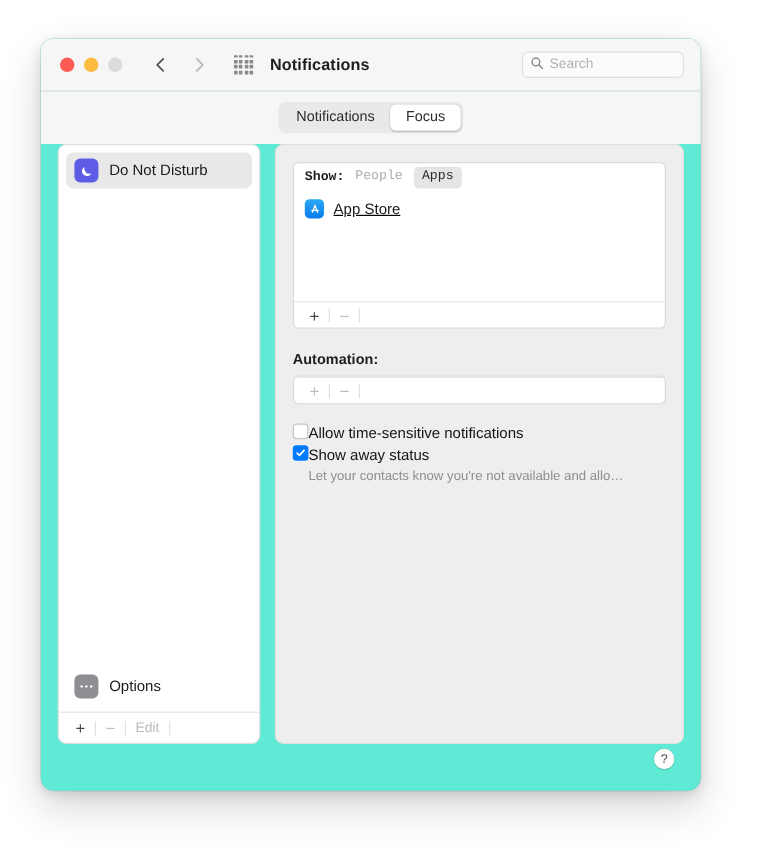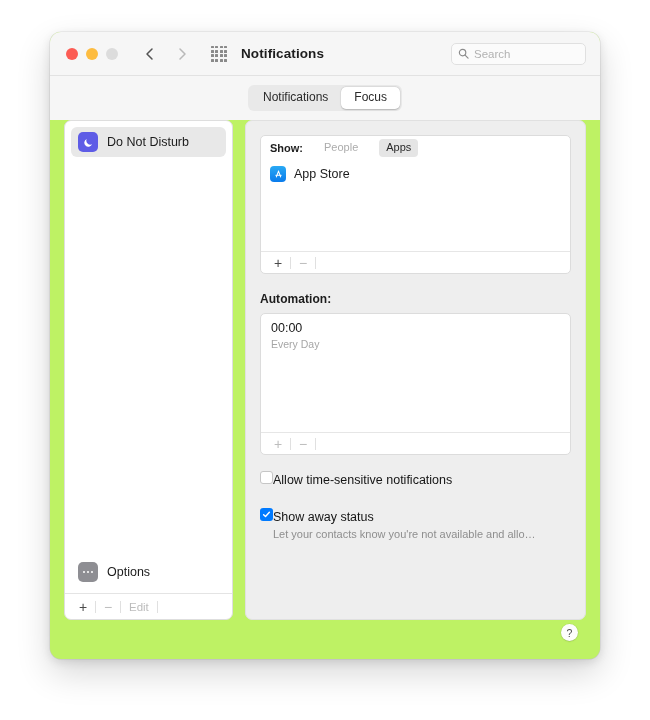--- a/index.html
+++ b/index.html
@@ -8,25 +8,25 @@
     width: 650px;
     height: 720px;
     background: #ffffff;
     font-family: "Liberation Sans", sans-serif;
     -webkit-font-smoothing: antialiased;
   }
 
   
   .window {
     position: absolute;
-    left: 50px;
+    left: 34px;
     top: 32px;
     width: 550px;
     height: 627px;
-    background: #bef264;
+    background: #5eead4;
     border-radius: 11px;
     box-shadow: 0 14px 34px rgba(0,0,0,0.16),
                 0 3px 10px rgba(0,0,0,0.10),
                 0 0 0 0.5px rgba(0,0,0,0.10);
     overflow: hidden;
   }
 
   
   .titlebar {
     position: relative;
@@ -195,36 +195,37 @@
   }
 
   .listbox {
     background: #ffffff;
     border: 1px solid #dcdcdc;
     border-radius: 5px;
     overflow: hidden;
   }
   .listbox-head {
     display: flex; align-items: center;
-    gap: 14px;
+    gap: 2px;
     height: 24px;
     padding: 0 9px;
+    font-family: Liberation Mono, monospace;
   }
   .show-label { font-size: 11px; font-weight: 700; color: #1d1d1d; }
   .show-seg {
     font-size: 11px;
     color: #acacac;
     padding: 2px 7px 3px;
     border-radius: 4px;
     line-height: 1.2;
   }
   .show-seg.active { background: #e5e5e5; color: #2a2a2a; }
 
   .listbox-items { height: 91px; padding: 2px 9px 0; }
-  .item-row { display: flex; align-items: center; gap: 8px; height: 24px; }
+  .item-row { display: flex; align-items: center; gap: 8px; height: 24px; text-decoration: underline; }
   .item-label { font-size: 12.5px; color: #1b1b1b; }
 
   .appstore-ico {
     width: 16px; height: 16px; border-radius: 4px; flex: none;
     background: linear-gradient(180deg, #29a9f4 0%, #0a7bec 100%);
     display: flex; align-items: center; justify-content: center;
   }
   .appstore-ico svg { width: 11px; height: 11px; }
 
   .listbox-foot {
@@ -233,21 +234,21 @@
     display: flex; align-items: center;
     padding-left: 5px;
   }
 
   .auto-items { height: 118px; padding: 7px 10px 0; }
   .auto-time { font-size: 12.5px; color: #171717; line-height: 1.25; }
   .auto-sub { font-size: 10.5px; color: #a6a6a6; margin-top: 1px; }
 
   .checks { margin-top: 15px; }
   .check-row { display: flex; gap: 0; }
-  .check-row + .check-row { margin-top: 19px; }
+  .check-row + .check-row { }
   .cbox {
     width: 13px; height: 13px;
     border-radius: 3px;
     flex: none;
     margin-top: 1px;
   }
   .cbox.off { background: #ffffff; border: 1px solid #c6c6c6; }
   .cbox.on {
     background: #007aff;
     display: flex; align-items: center; justify-content: center;
@@ -392,26 +393,20 @@
           <div class="fbtn">+</div>
           <div class="fdiv"></div>
           <div class="fbtn disabled">−</div>
           <div class="fdiv"></div>
         </div>
       </div>
 
       <div class="panel-label" style="margin-top:18px">Automation:</div>
 
       <div class="listbox">
-        <div class="auto-items">
-          <div>
-            <div class="auto-time">00:00</div>
-            <div class="auto-sub">Every Day</div>
-          </div>
-        </div>
         <div class="listbox-foot">
           <div class="fbtn disabled">+</div>
           <div class="fdiv"></div>
           <div class="fbtn disabled">−</div>
           <div class="fdiv"></div>
         </div>
       </div>
 
       <div class="checks">
         <div class="check-row">

